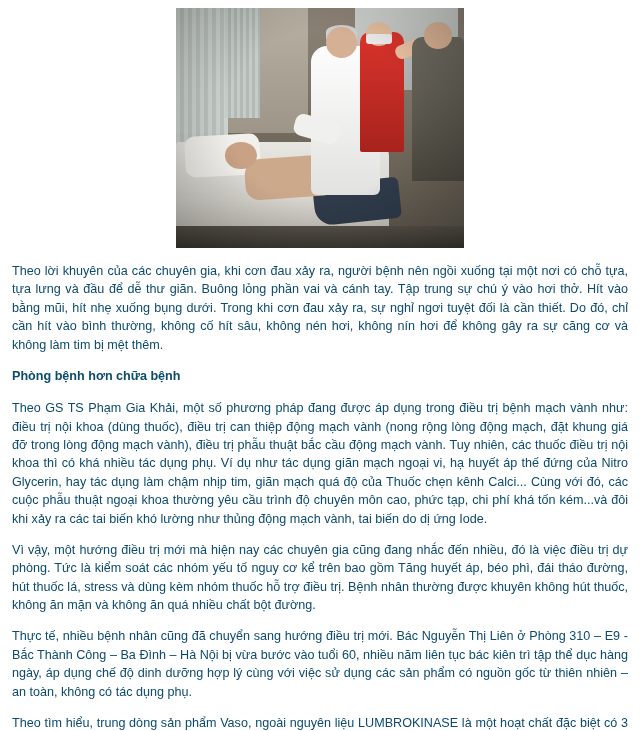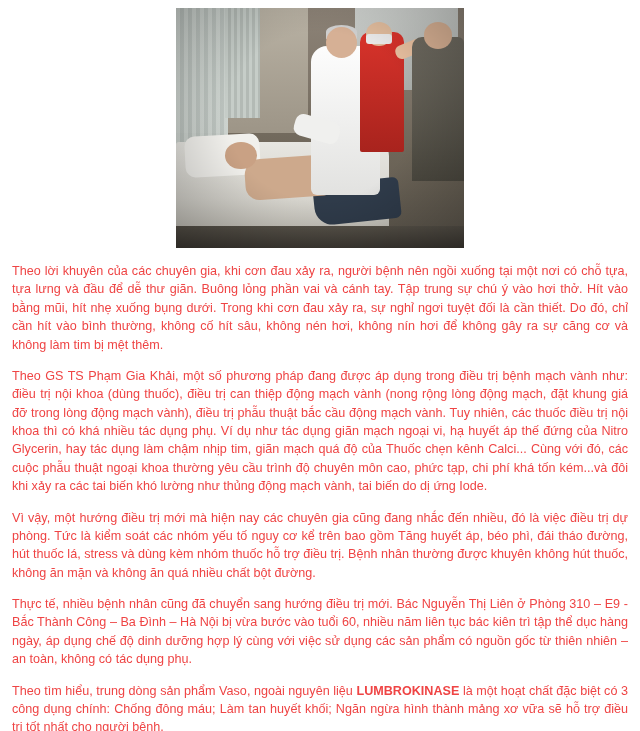--- a/index.html
+++ b/index.html
@@ -141,28 +141,28 @@
 
   .article {
     padding: 14px 12px 6px 12px;
     box-sizing: border-box;
   }
   .article p {
     margin: 0 0 13px 0;
     font-size: 12.6px;
     line-height: 1.46;
     text-align: justify;
-    color: #ef4444;
+    color: #0c4a6e;
   }
   .article p.heading {
     font-weight: bold;
     margin-bottom: 14px;
   }
   .article p .bold {
-    font-weight: bold;
+    font-weight: normal;
   }
 </style>
 </head>
 <body>
 
 <div class="page">
 
   <div class="figure-wrap">
     <div class="photo">
       <div class="ph-bg"></div>
@@ -186,20 +186,21 @@
       <div class="ph-nurse-arm"></div>
       <div class="ph-person-right"></div>
       <div class="ph-person-right-head"></div>
       <div class="ph-floor"></div>
       <div class="ph-shadow"></div>
     </div>
   </div>
 
   <div class="article">
     <p>Theo lời khuyên của các chuyên gia, khi cơn đau xảy ra, người bệnh nên ngồi xuống tại một nơi có chỗ tựa, tựa lưng và đầu để dễ thư giãn. Buông lỏng phần vai và cánh tay. Tập trung sự chú ý vào hơi thở. Hít vào bằng mũi, hít nhẹ xuống bụng dưới. Trong khi cơn đau xảy ra, sự nghỉ ngơi tuyệt đối là cần thiết. Do đó, chỉ cần hít vào bình thường, không cố hít sâu, không nén hơi, không nín hơi để không gây ra sự căng cơ và không làm tim bị mệt thêm.</p>
+    <p class="heading">Phòng bệnh hơn chữa bệnh</p>
     <p>Theo GS TS Phạm Gia Khải, một số phương pháp đang được áp dụng trong điều trị bệnh mạch vành như: điều trị nội khoa (dùng thuốc), điều trị can thiệp động mạch vành (nong rộng lòng động mạch, đặt khung giá đỡ trong lòng động mạch vành), điều trị phẫu thuật bắc cầu động mạch vành. Tuy nhiên, các thuốc điều trị nội khoa thì có khá nhiều tác dụng phụ. Ví dụ như tác dụng giãn mạch ngoại vi, hạ huyết áp thế đứng của Nitro Glycerin, hay tác dụng làm chậm nhịp tim, giãn mạch quá độ của Thuốc chẹn kênh Calci... Cùng với đó, các cuộc phẫu thuật ngoại khoa thường yêu cầu trình độ chuyên môn cao, phức tạp, chi phí khá tốn kém...và đôi khi xảy ra các tai biến khó lường như thủng động mạch vành, tai biến do dị ứng Iode.</p>
     <p>Vì vậy, một hướng điều trị mới mà hiện nay các chuyên gia cũng đang nhắc đến nhiều, đó là việc điều trị dự phòng. Tức là kiểm soát các nhóm yếu tố nguy cơ kể trên bao gồm Tăng huyết áp, béo phì, đái tháo đường, hút thuốc lá, stress và dùng kèm nhóm thuốc hỗ trợ điều trị. Bệnh nhân thường được khuyên không hút thuốc, không ăn mặn và không ăn quá nhiều chất bột đường.</p>
     <p>Thực tế, nhiều bệnh nhân cũng đã chuyển sang hướng điều trị mới. Bác Nguyễn Thị Liên ở Phòng 310 – E9 - Bắc Thành Công – Ba Đình – Hà Nội bị vừa bước vào tuổi 60, nhiều năm liên tục bác kiên trì tập thể dục hàng ngày, áp dụng chế độ dinh dưỡng hợp lý cùng với việc sử dụng các sản phẩm có nguồn gốc từ thiên nhiên – an toàn, không có tác dụng phụ.</p>
     <p>
       <span>Theo tìm hiểu, trung dòng sản phẩm Vaso, ngoài nguyên liệu </span><span class="bold">LUMBROKINASE</span><span> là một hoạt chất đặc biệt có 3 công dụng chính: Chống đông máu; Làm tan huyết khối; Ngăn ngừa hình thành mảng xơ vữa sẽ hỗ trợ điều trị tốt nhất cho người bệnh.</span>
     </p>
   </div>
 
 </div>
 

